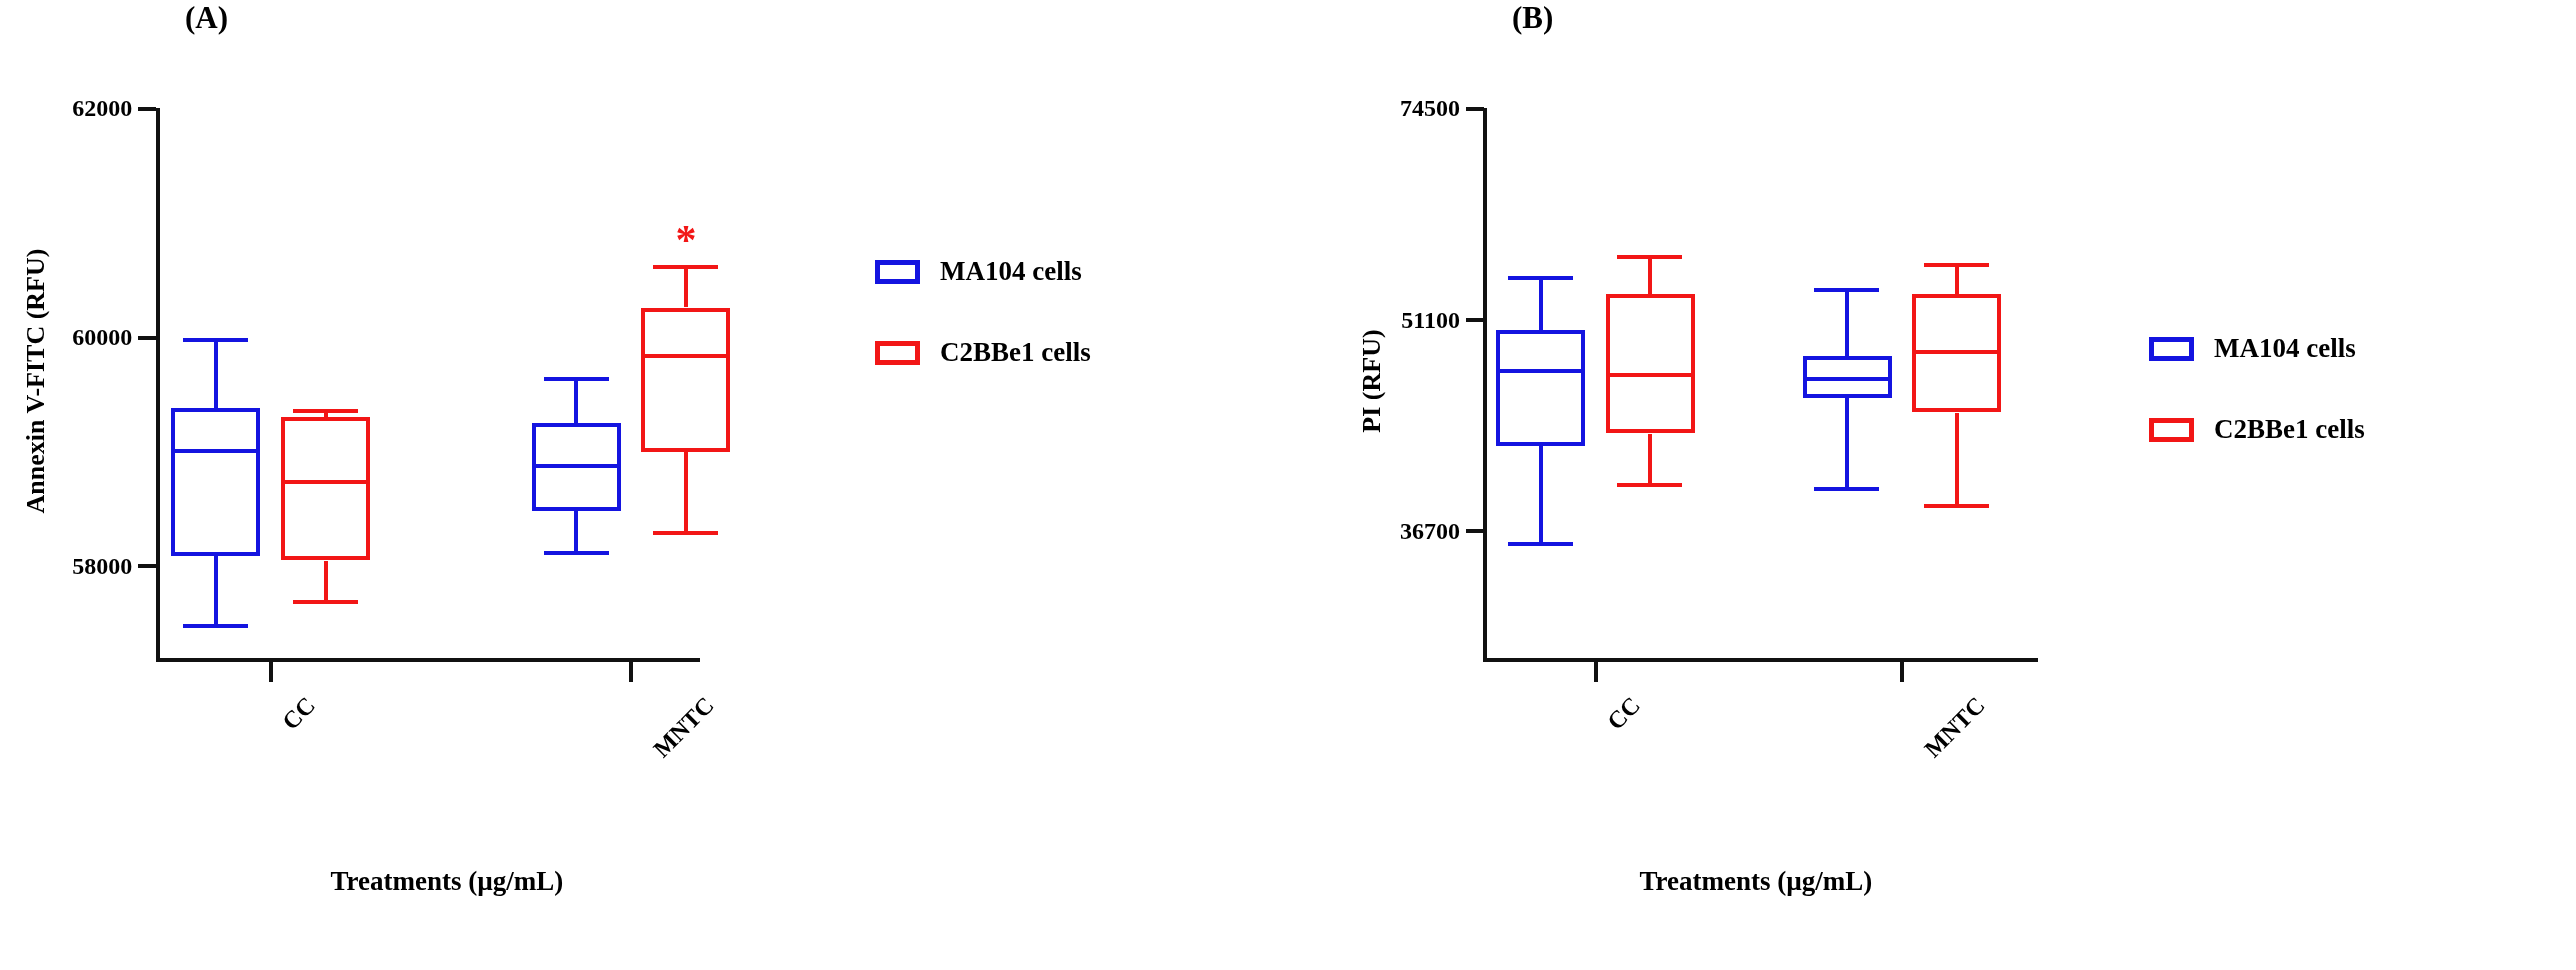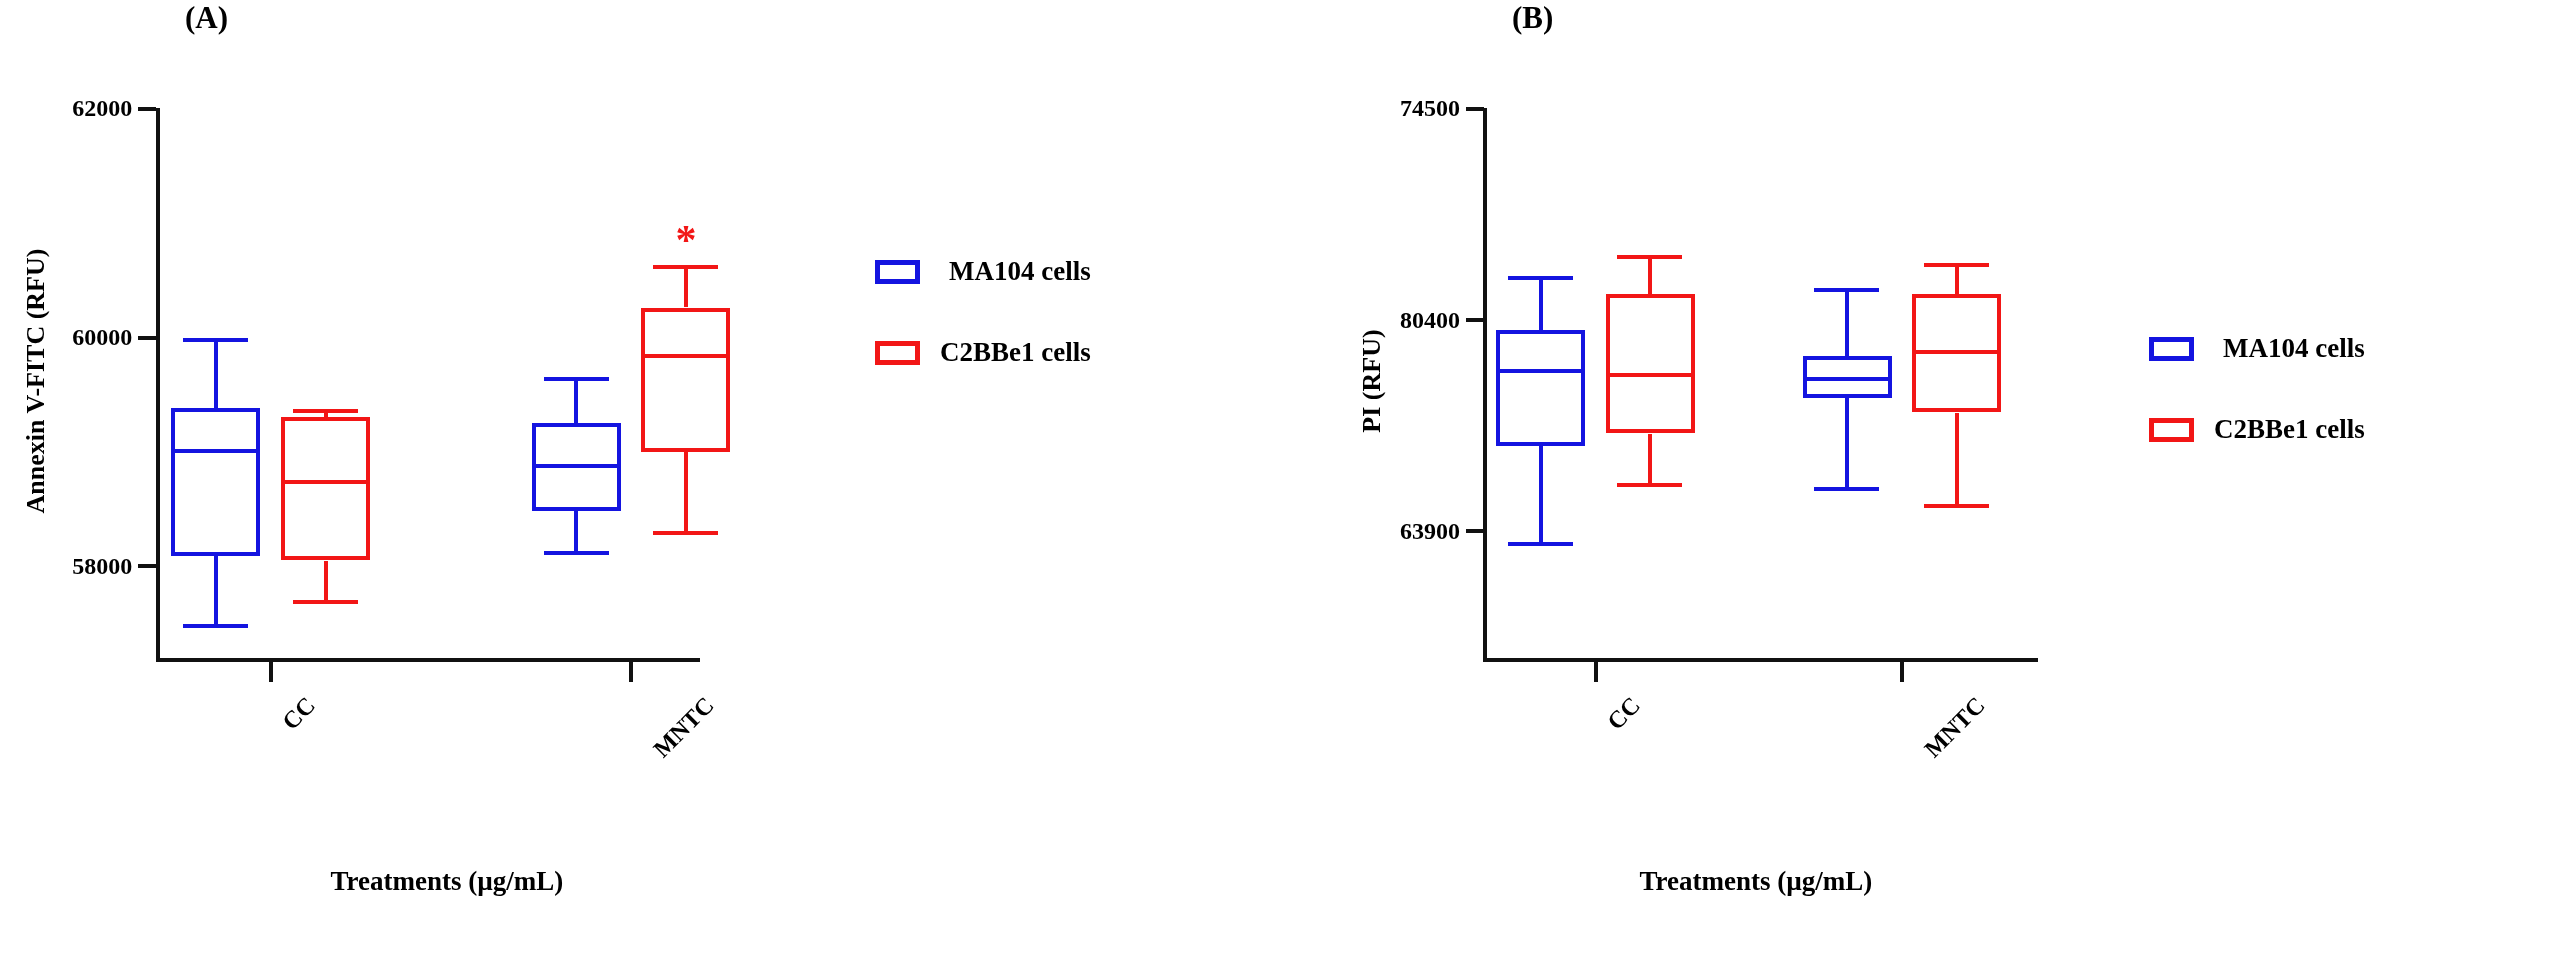--- a/index.html
+++ b/index.html
@@ -45,21 +45,21 @@
   .s-red  .bp-box{border:4.2px solid #f21616;}
   .s-red  .bp-median{background:#f21616;}
   .s-red  .bp-stem{background:#f21616;}
   .s-red  .bp-cap{background:#f21616;}
 
   .sig-star{position:absolute;font-size:42px;font-weight:bold;
             color:#f21616;line-height:1;transform:translateX(-50%);}
 
   
   .legend{position:absolute;}
-  .legend-row{display:flex;align-items:center;margin-bottom:50px;justify-content:space-between;}
+  .legend-row{display:flex;align-items:center;margin-bottom:50px;}
   .legend-swatch{width:45px;height:24px;box-sizing:border-box;
                  background:transparent;margin-right:20px;flex:none;}
   .legend-swatch.blue{border:5.4px solid #1414e0;}
   .legend-swatch.red{border:5.4px solid #f21616;}
   .legend-text{font-size:27px;font-weight:bold;color:#000;white-space:nowrap;}
 </style>
 </head>
 <body>
 
 <div class="panel" id="panel-a">
@@ -131,23 +131,23 @@
 
 <div class="panel" id="panel-b">
   <div class="panel-label" style="left:250px;top:0px;">(B)</div>
 
   <div class="ytitle" id="b-ytitle" style="left: 110px; top: 381px; transform: translate(-50%, -50%) rotate(-90deg);">PI (RFU)</div>
 
   <div class="plot" id="plot-b">
       <div class="axis-v" style="left: 221px; top: 108px; height: 554px;"></div>
       <div class="axis-h" style="left: 221px; top: 658px; width: 555px;"></div>
       <div class="tick-h" style="left: 204px; top: 529px;"></div>
-      <div class="ytick-label" style="left: 55px; top: 531px; width: 143px;">63900</div>
+      <div class="ytick-label" style="left: 55px; top: 531px; width: 143px;">36700</div>
       <div class="tick-h" style="left: 204px; top: 318px;"></div>
-      <div class="ytick-label" style="left: 55px; top: 320px; width: 143px;">80400</div>
+      <div class="ytick-label" style="left: 55px; top: 320px; width: 143px;">51100</div>
       <div class="tick-h" style="left: 204px; top: 107px;"></div>
       <div class="ytick-label" style="left: 55px; top: 108px; width: 143px;">74500</div>
       <div class="tick-v" style="left: 332px; top: 662px;"></div>
       <div class="xtick-label" style="left: 330px; top: 692px;">CC</div>
       <div class="tick-v" style="left: 638px; top: 662px;"></div>
       <div class="xtick-label" style="left: 636px; top: 692px;">MNTC</div>
       <div class="bp s-blue">
         <div class="bp-box" style="left: 234px; top: 330px; width: 89px; height: 116px;"></div>
         <div class="bp-median" style="left: 234px; top: 369px; width: 89px; height: 4.2px;"></div>
         <div class="bp-stem" style="left: 277px; top: 277px; height: 53px;"></div>

